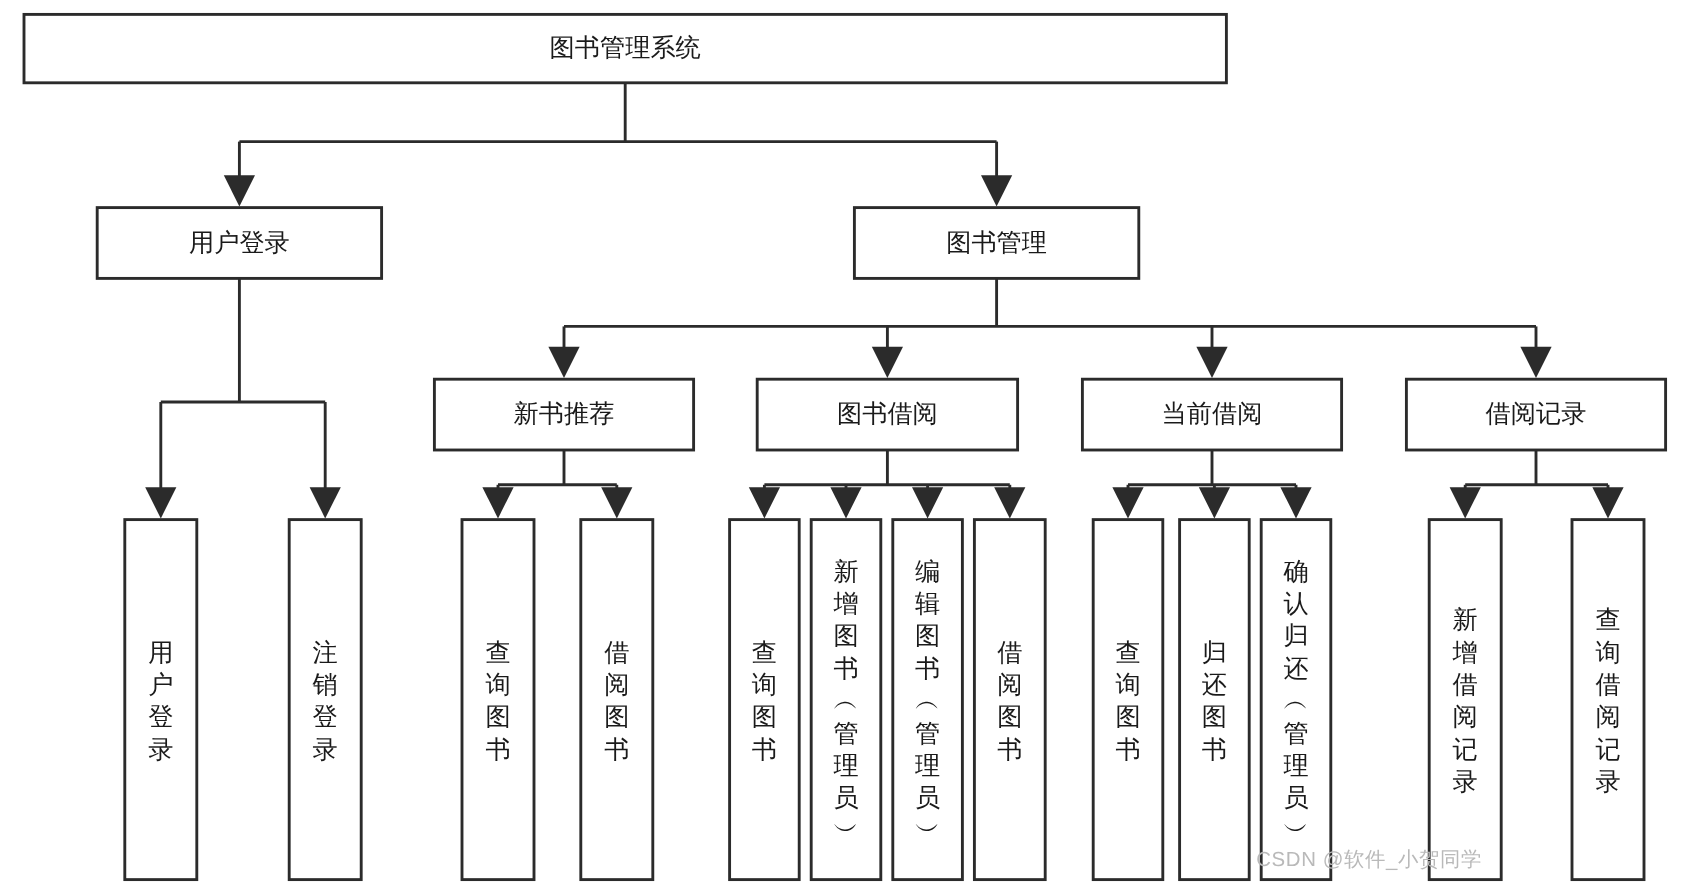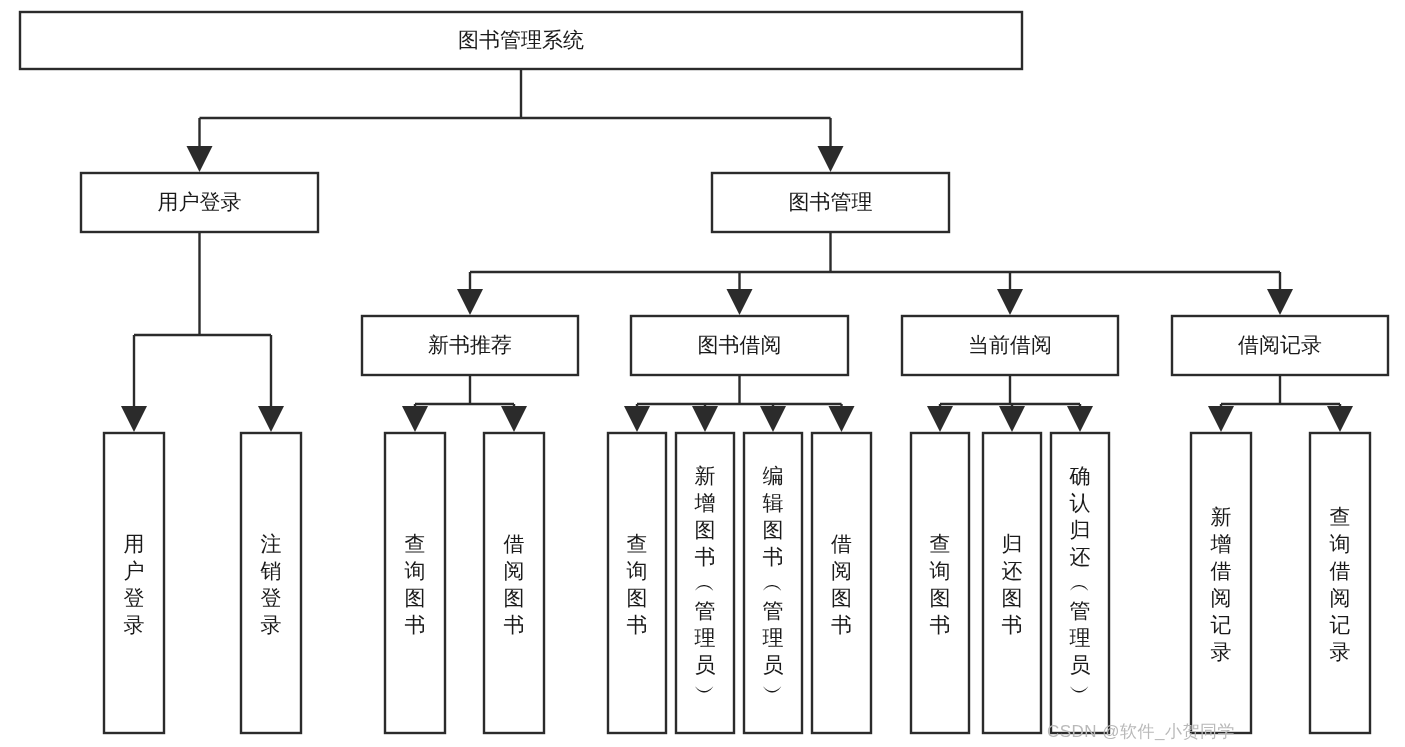--- a/index.html
+++ b/index.html
@@ -55,21 +55,21 @@
     font-family: "Liberation Sans", "DejaVu Sans", sans-serif;
     font-size: 21px;
     fill: #1a1a1a;
     text-anchor: middle;
     dominant-baseline: middle;
     white-space: pre;
   }
   .watermark-text {
     position: absolute;
     right: 8px;
-    bottom: 4px;
+    bottom: 19px;
     font-family: "Liberation Sans", "DejaVu Sans", sans-serif;
     font-size: 17px;
     color: #b9b9b9;
     letter-spacing: 0.5px;
     user-select: none;
     pointer-events: none;
     white-space: nowrap;
   }
 </style>
 </head>

